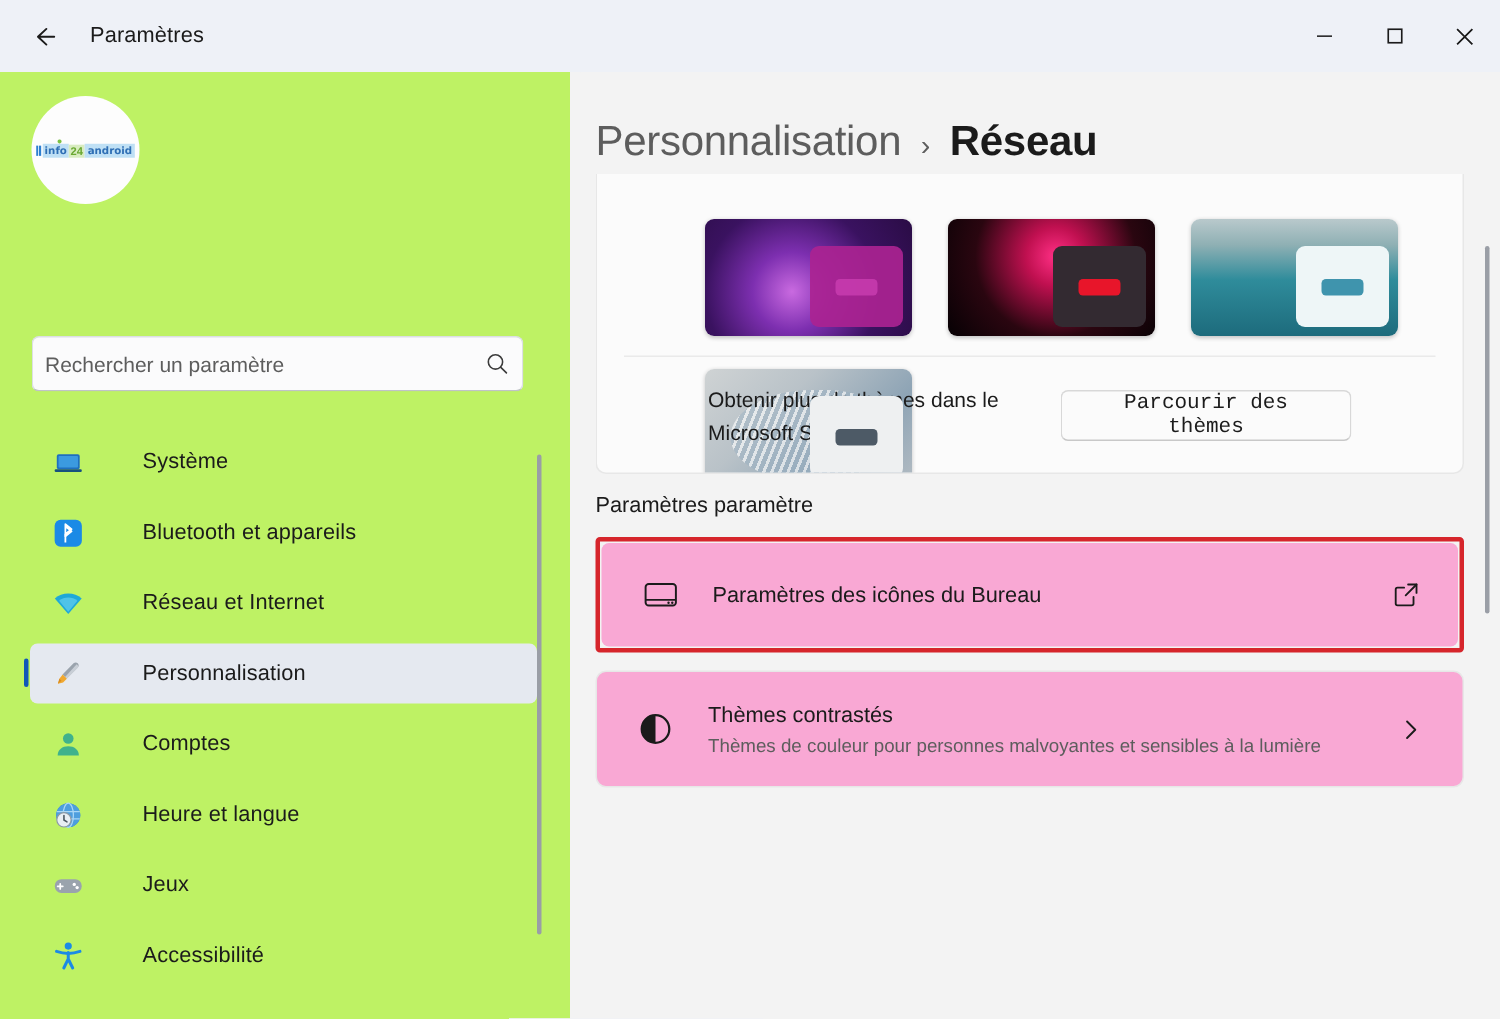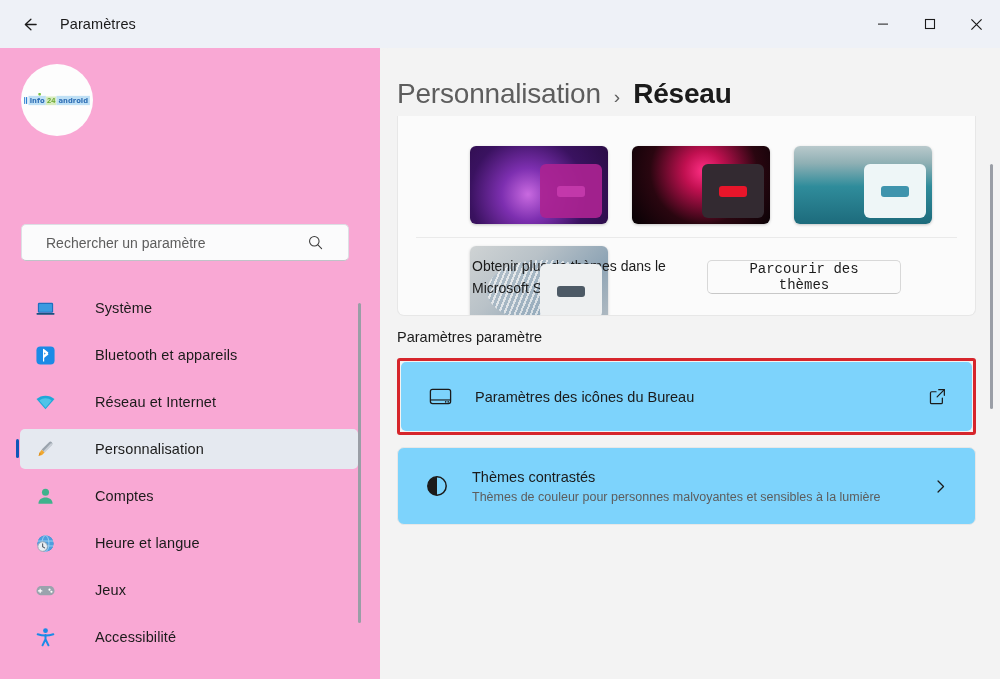--- a/index.html
+++ b/index.html
@@ -48,21 +48,21 @@
     cursor: pointer;
   }
 
   
   .body-split { display: flex; flex: 1 1 auto; min-height: 0; }
 
   
   .sidebar {
     width: 380px;
     flex: 0 0 380px;
-    background: #f9a8d4;
+    background: #bef264;
     position: relative;
     padding-left: 0;
   }
   .avatar-wrap {
     position: absolute;
     left: 21px; top: 16px;
     width: 72px; height: 72px;
   }
   .avatar {
     width: 72px; height: 72px;
@@ -104,21 +104,21 @@
 
   .search-box {
     position: absolute;
     left: 21px; top: 176px;
     width: 328px; height: 37px;
     background: #fbfbfc;
     border: 1px solid #dcdfe4;
     border-bottom-color: #c0c3c8;
     border-radius: 5px;
     display: flex; align-items: center;
-    padding: 0 24px;
+    padding: 0 8px;
     cursor: text;
   }
   .search-input {
     flex: 1 1 auto;
     border: none; outline: none; background: transparent;
     font-family: "Liberation Sans", sans-serif;
     font-size: 14px; color: #5d5d5d;
   }
   .search-input::placeholder { color: #5d5d5d; opacity: 1; }
 
@@ -308,21 +308,21 @@
 
   .highlight-box {
     position: absolute;
     left: 17px; right: 24px;
     top: 242px; height: 77px;
     border: 3px solid #d6252b;
     border-radius: 3px;
   }
   .row-card {
     position: absolute;
-    background: #7dd3fc;
+    background: #f9a8d4;
     border: 1px solid #e7e7e7;
     border-radius: 5px;
     display: flex; align-items: center;
     cursor: pointer;
   }
   .row-desktop {
     left: 21px; right: 28px;
     top: 246px; height: 69px;
     border: none;
   }

